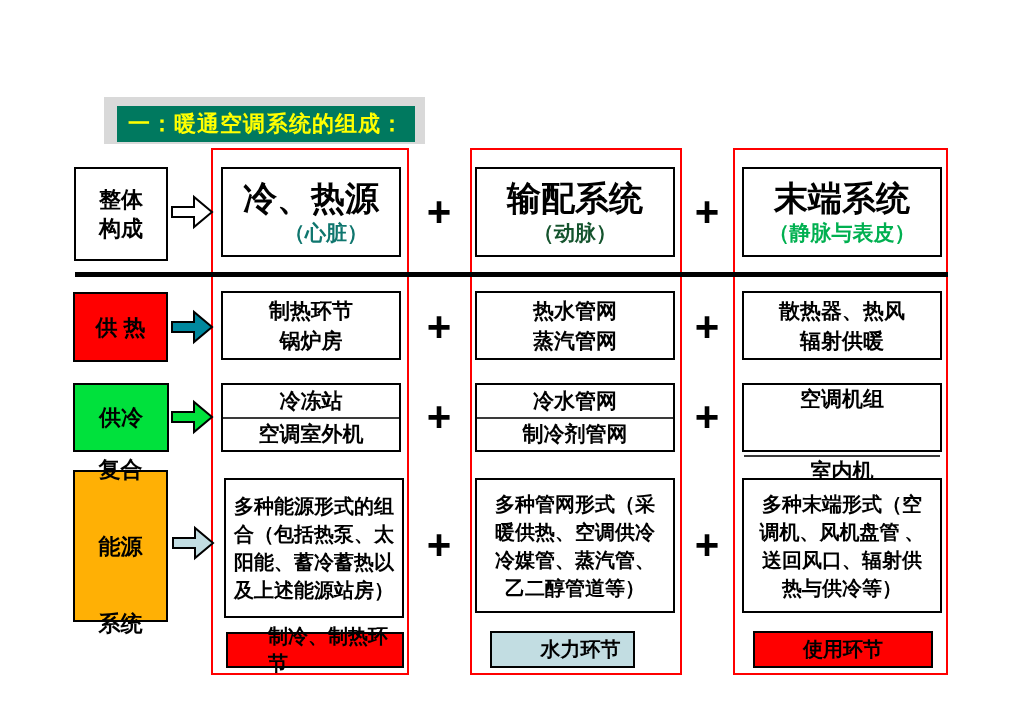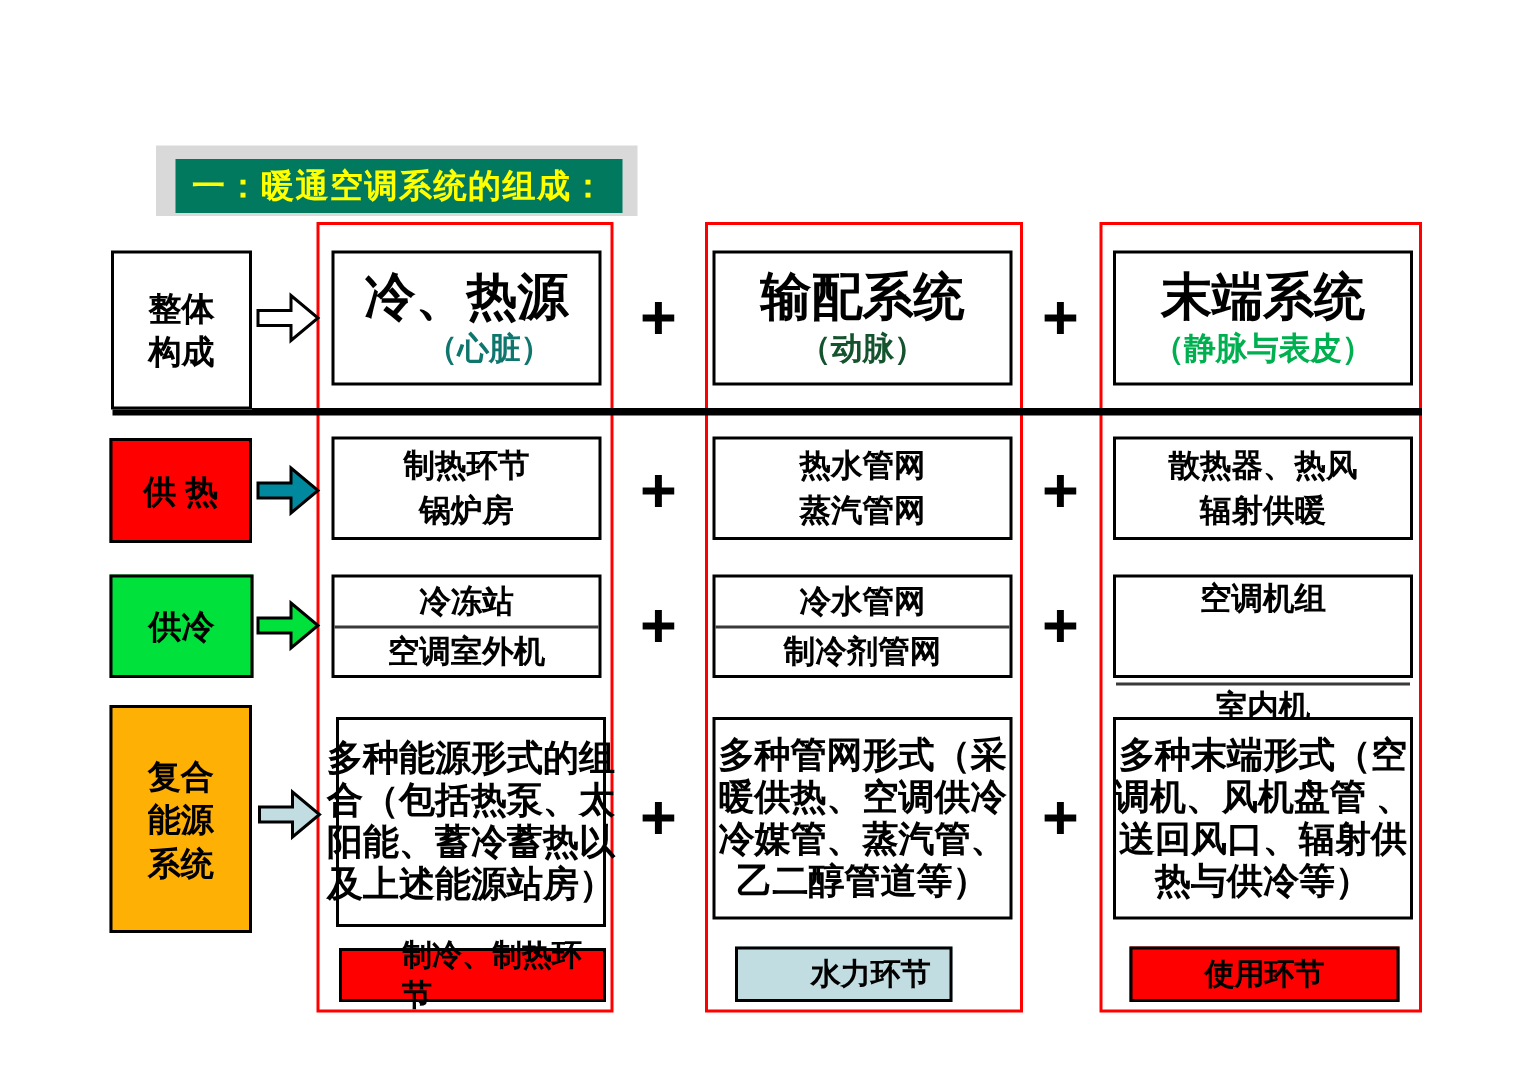--- a/index.html
+++ b/index.html
@@ -22,21 +22,21 @@
   .cell{border:2px solid #000;background:#fff;display:flex;flex-direction:column;
     align-items:center;justify-content:center;text-align:center;}
   .cell .main-title{font-size:34px;line-height:42px;}
   .cell .sub-title{font-size:21px;line-height:28px;}
   .cell .line{font-size:21px;line-height:30px;}
   .split-cell{border:2px solid #000;background:#fff;display:flex;flex-direction:column;text-align:center;}
   .split-cell .half{flex:1;display:flex;align-items:center;justify-content:center;font-size:21px;}
   .split-cell .half.bottom{border-top:2px solid #3a3a3a;}
   .para-cell{border:2px solid #000;background:#fff;display:flex;flex-direction:column;
     align-items:center;justify-content:center;text-align:center;}
-  .para-cell .line{font-size:24px;line-height:28px;white-space:nowrap;}
+  .para-cell .line{font-size:20px;line-height:28px;white-space:nowrap;font-family:Liberation Serif, serif;}
   .footer-label{border:2px solid #000;display:flex;align-items:center;justify-content:center;font-size:20px;}
   .plus{position:absolute;transform:translate(-50%,-50%);font-size:42px;line-height:42px;}
   .divider-line{background:#000;}
   .arrow-icon{position:absolute;}
 </style>
 </head>
 <body>
 
 <div class="slide">
 
@@ -44,21 +44,21 @@
   <div class="abs title-banner" style="left: 117px; top: 106px; width: 298px; height: 36px; background-color: rgb(0, 121, 95);">
     <span style="color: rgb(255, 255, 0);">一：暖通空调系统的组成：</span>
   </div>
 
   <div class="abs col-rect" style="left:211px;top:148px;width:198px;height:527px;"></div>
   <div class="abs col-rect" style="left:470px;top:148px;width:212px;height:527px;"></div>
   <div class="abs col-rect" style="left:733px;top:148px;width:215px;height:527px;"></div>
 
   <div class="abs divider-line" style="left:75px;top:272px;width:873px;height:5px;"></div>
 
-  <div class="abs side-box" style="left: 74px; top: 167px; width: 94px; height: 106px; background-color: rgb(255, 255, 255);">
+  <div class="abs side-box" style="left: 74px; top: 167px; width: 94px; height: 94px; background-color: rgb(255, 255, 255);">
     <div>整体</div>
     <div>构成</div>
   </div>
   <svg class="arrow-icon" style="left:170px;top:192px;" width="44" height="40" viewBox="0 0 44 40">
     <path d="M2 15 H24 V5 L42 20 L24 35 V25 H2 Z" stroke="#000" stroke-width="2" fill="#FFFFFF"></path>
   </svg>
 
   <div class="abs side-box" style="left: 73px; top: 292px; width: 95px; height: 70px; background-color: rgb(255, 0, 0);">
     <div>供 热</div>
   </div>
@@ -66,21 +66,21 @@
     <path d="M2 15 H24 V5 L42 20 L24 35 V25 H2 Z" stroke="#000" stroke-width="2" fill="#00889E"></path>
   </svg>
 
   <div class="abs side-box" style="left: 73px; top: 383px; width: 96px; height: 69px; background-color: rgb(0, 225, 60);">
     <div>供冷</div>
   </div>
   <svg class="arrow-icon" style="left:170px;top:397px;" width="44" height="40" viewBox="0 0 44 40">
     <path d="M2 15 H24 V5 L42 20 L24 35 V25 H2 Z" stroke="#000" stroke-width="2" fill="#00E13C"></path>
   </svg>
 
-  <div class="abs side-box" style="left: 73px; top: 470px; width: 95px; height: 152px; background-color: rgb(255, 176, 5);">
+  <div class="abs side-box" style="left: 73px; top: 470px; width: 95px; height: 152px; background-color: rgb(255, 176, 5); gap: 48px;">
     <div>复合</div>
     <div>能源</div>
     <div>系统</div>
   </div>
   <svg class="arrow-icon" style="left:171px;top:523px;" width="44" height="40" viewBox="0 0 44 40">
     <path d="M2 15 H24 V5 L42 20 L24 35 V25 H2 Z" stroke="#000" stroke-width="2" fill="#C2DDE2"></path>
   </svg>
 
   <div class="abs cell" style="left:221px;top:167px;width:180px;height:90px;">
     <div class="main-title">冷、热源</div>

